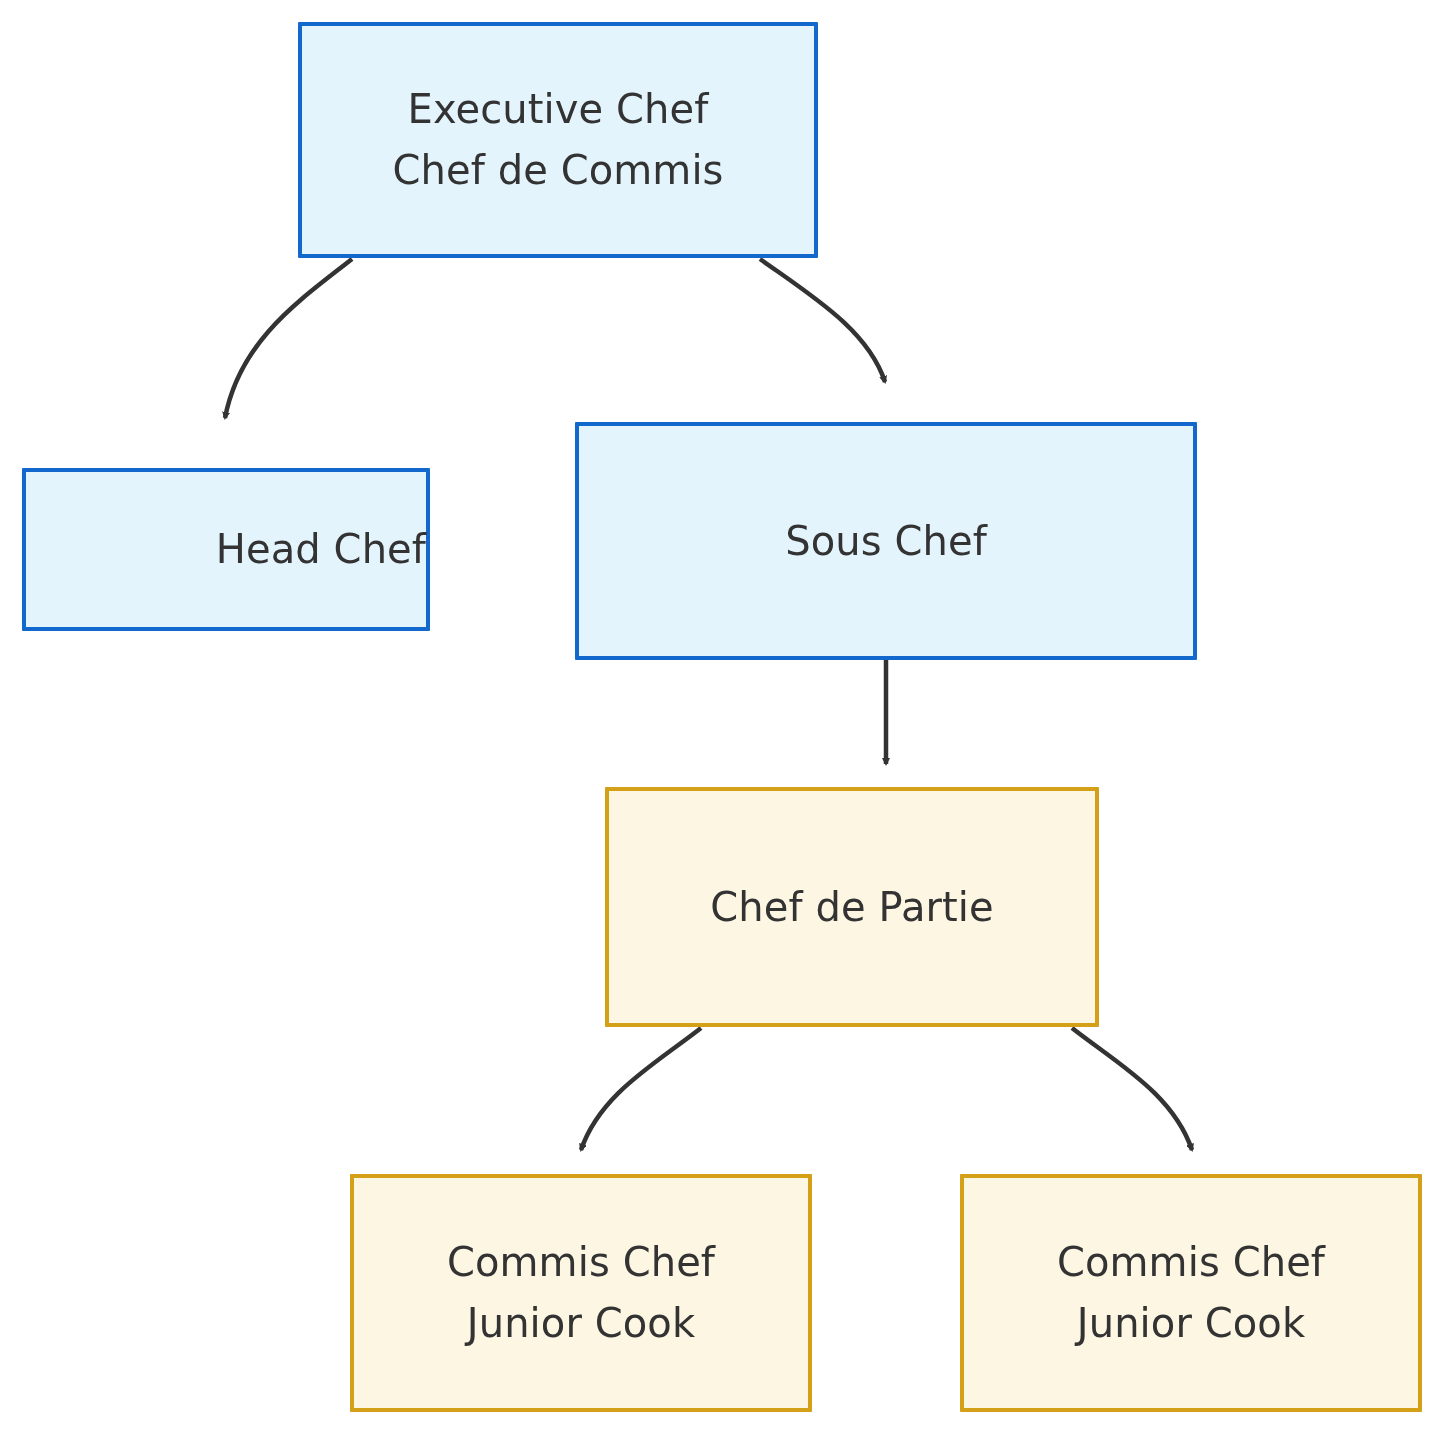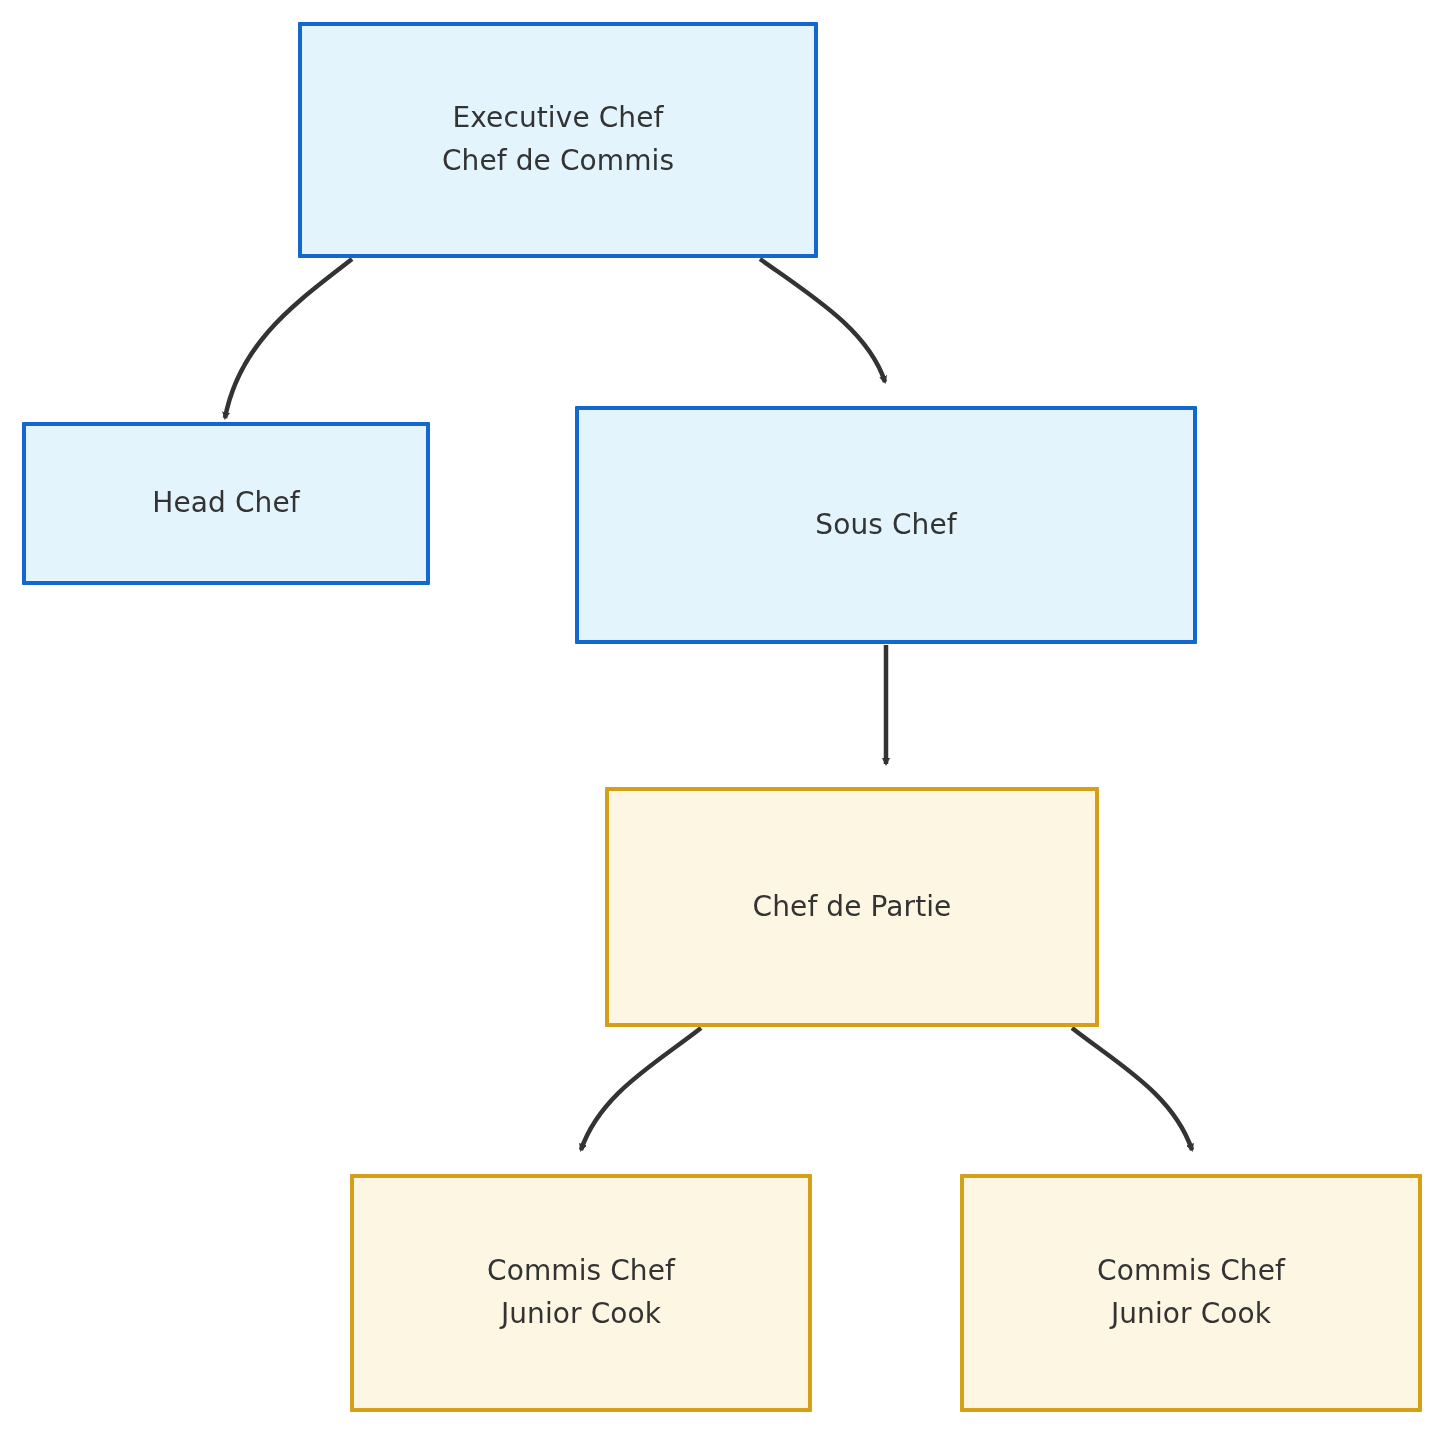--- a/index.html
+++ b/index.html
@@ -28,21 +28,21 @@
   }
   .node {
     position: absolute;
     box-sizing: border-box;
     display: flex;
     flex-direction: column;
     align-items: center;
     justify-content: center;
     text-align: center;
     color: #333333;
-    font-size: 28px;
+    font-size: 40px;
     line-height: 1.52;
     letter-spacing: 0.1px;
     border-style: solid;
     border-width: 4px;
     border-radius: 1px;
     z-index: 2;
   }
   .node.blue {
     background: #e3f4fd;
     border-color: #1368ce;
@@ -50,22 +50,22 @@
   .node.gold {
     background: #fdf6e3;
     border-color: #d4a017;
   }
   .node-line {
     display: block;
     white-space: nowrap;
   }
   
   #node-executive-chef { left: 298px;  top: 22px;   width: 520px; height: 236px; }
-  #node-head-chef      { left: 22px;   top: 422px;  width: 408px; height: 163px; }
-  #node-sous-chef      { left: 575px;  top: 406px;  width: 622px; height: 238px; }
+  #node-head-chef      { left: 22px;   top: 468px;  width: 408px; height: 163px; align-items: flex-end; }
+  #node-sous-chef      { left: 575px;  top: 422px;  width: 622px; height: 238px; }
   #node-chef-de-partie { left: 605px;  top: 787px;  width: 494px; height: 240px; }
   #node-commis-left    { left: 350px;  top: 1174px; width: 462px; height: 238px; }
   #node-commis-right   { left: 960px;  top: 1174px; width: 462px; height: 238px; }
 </style>
 </head>
 <body>
 
 <div id="canvas">
 
   <svg id="edge-layer" viewBox="0 0 1446 1434" width="1446" height="1434" xmlns="http://www.w3.org/2000/svg">

